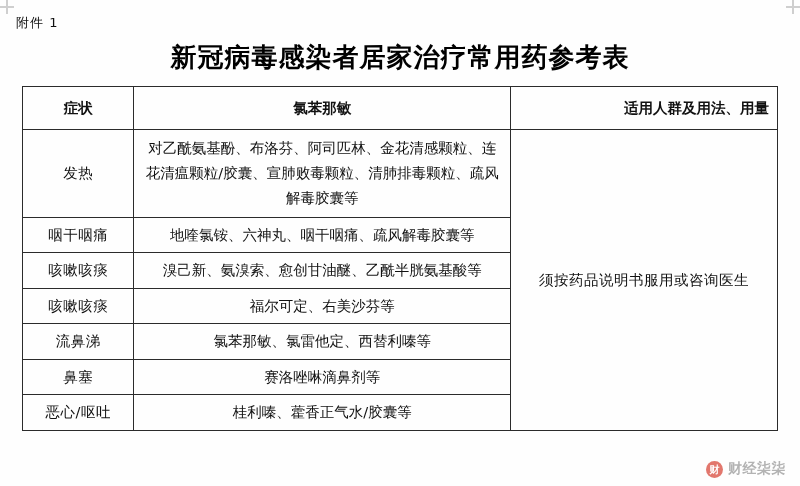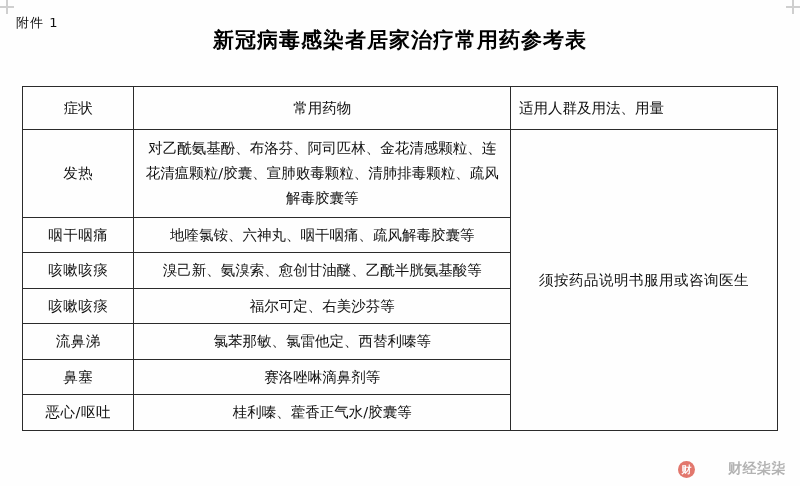--- a/index.html
+++ b/index.html
@@ -36,23 +36,23 @@
     top: 14px;
     font-size: 13px;
     letter-spacing: 1px;
     color: #111;
   }
 
   .doc-title {
     position: absolute;
     left: 0;
     right: 0;
-    top: 26px;
+    top: 40px;
     text-align: center;
-    font-size: 21px;
+    font-size: 26px;
     font-weight: bold;
     letter-spacing: 1px;
     color: #000;
     font-family: "DejaVu Serif", "Liberation Serif", serif;
   }
 
   .table-wrap {
     position: absolute;
     left: 22px;
     top: 86px;
@@ -67,25 +67,25 @@
   table.med-table th {
     border: 1px solid #2b2b2b;
     padding: 6px 8px;
     font-size: 14.5px;
     color: #111;
     vertical-align: middle;
     line-height: 1.55;
   }
   .col-symptom { width: 13.5%; text-align: center; }
   .col-meds { width: 51%; }
-  .col-usage { width: 35.5%; text-align: left; border-radius: 11px; }
+  .col-usage { width: 35.5%; text-align: right; border-radius: 11px; }
 
   thead td {
     text-align: center;
-    font-weight: normal;
+    font-weight: bold;
     height: 30px;
     padding: 4px 8px;
   }
   .sym-cell {
     text-align: center;
     font-weight: normal;
     letter-spacing: 0.5px;
   }
   .meds-cell {
     text-align: center;
@@ -117,21 +117,20 @@
     font-size: 10px;
     line-height: 17px;
     text-align: center;
     font-weight: bold;
   }
   .wm-text {
     font-size: 14px;
     color: #9a9a9a;
     font-weight: bold;
     letter-spacing: 0.5px;
-    margin-left: 28px;
   }
 </style>
 </head>
 <body>
 
 <div class="page">
 
   <div class="crop-mark cm-tl-h"></div>
   <div class="crop-mark cm-tl-v"></div>
   <div class="crop-mark cm-tr-h"></div>
@@ -139,21 +138,21 @@
 
   <div class="attachment-label">附件 1</div>
 
   <div class="doc-title">新冠病毒感染者居家治疗常用药参考表</div>
 
   <div class="table-wrap">
     <table class="med-table">
       <thead>
         <tr>
           <td class="col-symptom">症状</td>
-          <td class="col-meds">常用药物</td>
+          <td class="col-meds">氯苯那敏</td>
           <td class="col-usage">适用人群及用法、用量</td>
         </tr>
       </thead>
       <tbody>
         <tr class="row-fever">
           <td class="sym-cell">发热</td>
           <td class="meds-cell">对乙酰氨基酚、布洛芬、阿司匹林、金花清感颗粒、连花清瘟颗粒/胶囊、宣肺败毒颗粒、清肺排毒颗粒、疏风解毒胶囊等</td>
           <td class="usage-cell" rowspan="7">须按药品说明书服用或咨询医生</td>
         </tr>
         <tr>

